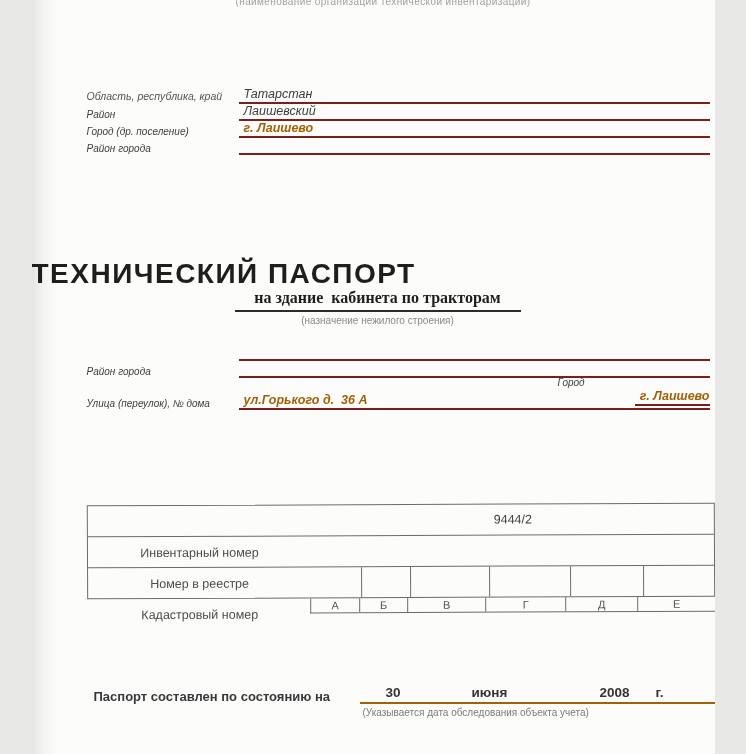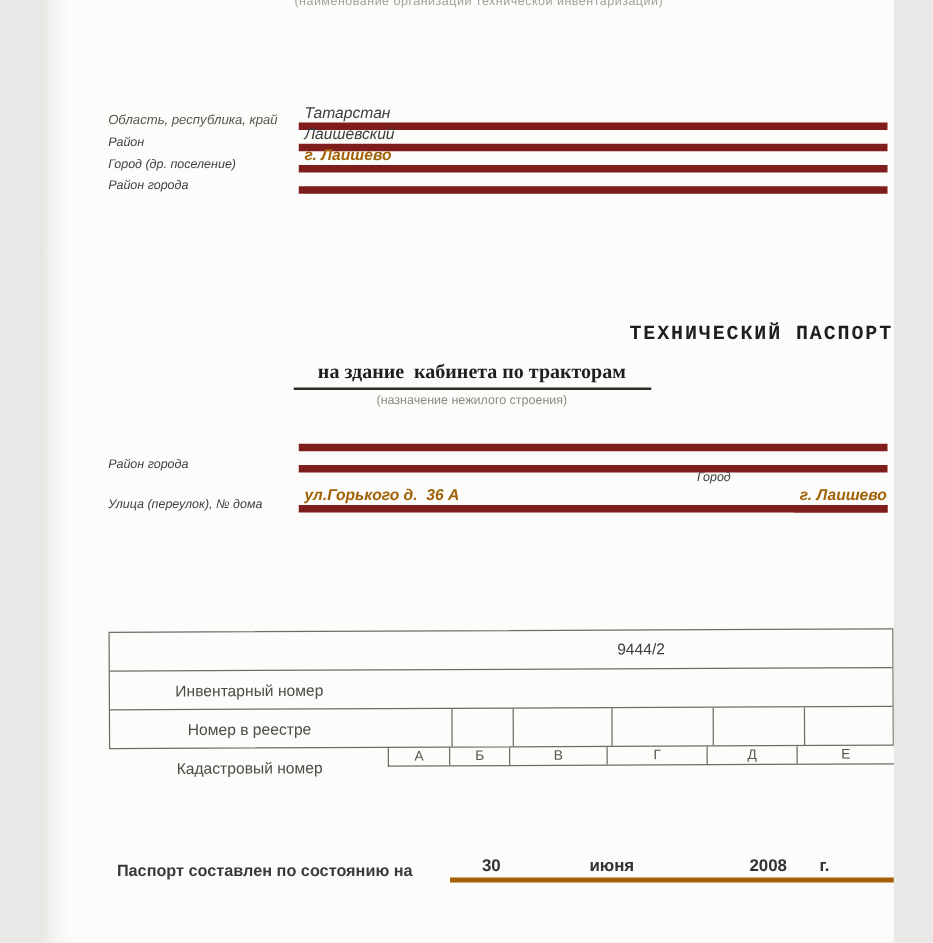--- a/index.html
+++ b/index.html
@@ -26,29 +26,29 @@
   .field-row {
     position:absolute; left:55px; width:623px; height:17px;
     display:flex; align-items:flex-end;font-style:italic;
   }
   .field-row .flabel {
     flex:none; width:152px; font-size:10px; color:#404040; padding-bottom:1px;
     white-space:nowrap;
   }
   .field-row .flabel.small { font-size:10.5px; padding-bottom:2px; color:#56564f; }
   .field-row .fline {
-    flex:1; border-bottom:6px solid #7f1d1d;
+    flex:1; border-bottom:2px solid #7f1d1d;
     font-size:12.5px; padding:0 0 1px 5px; white-space:pre; line-height:14px;
   }
   .field-row .fline.bold { font-weight:bold; color:#a16207; }
 
   
   .doc-title {
-    position:absolute; left:0; right:0; top:258px; text-align:right;
-    font-family:Liberation Mono, monospace; font-size:16px; font-weight:bold;
+    position:absolute; left:0; right:0; top:258px; text-align:left;
+    font-family:Liberation Sans, sans-serif; font-size:28px; font-weight:bold;
     letter-spacing:1.5px; color:#1e1e1c;
   }
   .doc-subtitle {
     position:absolute; left:203px; width:286px; top:289px; text-align:center;
     border-bottom:2px solid #2c2c29; padding-bottom:3px;
     font-family:"Liberation Serif", serif; font-size:16px; font-weight:bold;
     white-space:pre; color:#1e1e1c;
   }
   .doc-subtitle-caption {
     position:absolute; left:203px; width:286px; top:315px; text-align:center;
@@ -88,21 +88,21 @@
   .l-cell:last-child { border-right:none; }
   .w1{width:49px;} .w2{width:48px;} .w3{width:78px;} .w4{width:80px;} .w5{width:72px;} .w6{width:77px; flex:1;}
 
   
   .footer-label {
     position:absolute; left:62px; top:689px;
     font-size:13px; font-weight:bold; color:#39393b;
   }
   .date-line {
     position:absolute; left:328px; top:684px; width:356px; height:18px;
-    border-bottom:4px solid #a16207;
+    border-bottom:2px solid #a16207;
     font-size:13.5px; font-weight:bold; color:#333335;text-align:center;
   }
   .date-line span { position:absolute; bottom:2px; }
   .d-day { left:26px; }
   .d-month { left:112px; }
   .d-year { left:240px; }
   .d-suffix { left:296px; }
   .footer-caption {
     position:absolute; left:331px; top:707px;
     font-size:10px; color:#7b7b72;
@@ -185,14 +185,15 @@
     </div>
   </div>
 
   <div class="footer-label">Паспорт составлен по состоянию на</div>
   <div class="date-line">
     <span class="d-day">30</span>
     <span class="d-month">июня</span>
     <span class="d-year">2008</span>
     <span class="d-suffix">г.</span>
   </div>
+  <div class="footer-caption">(Указывается дата обследования объекта учета)</div>
 
 </div>
 
 </body></html>

